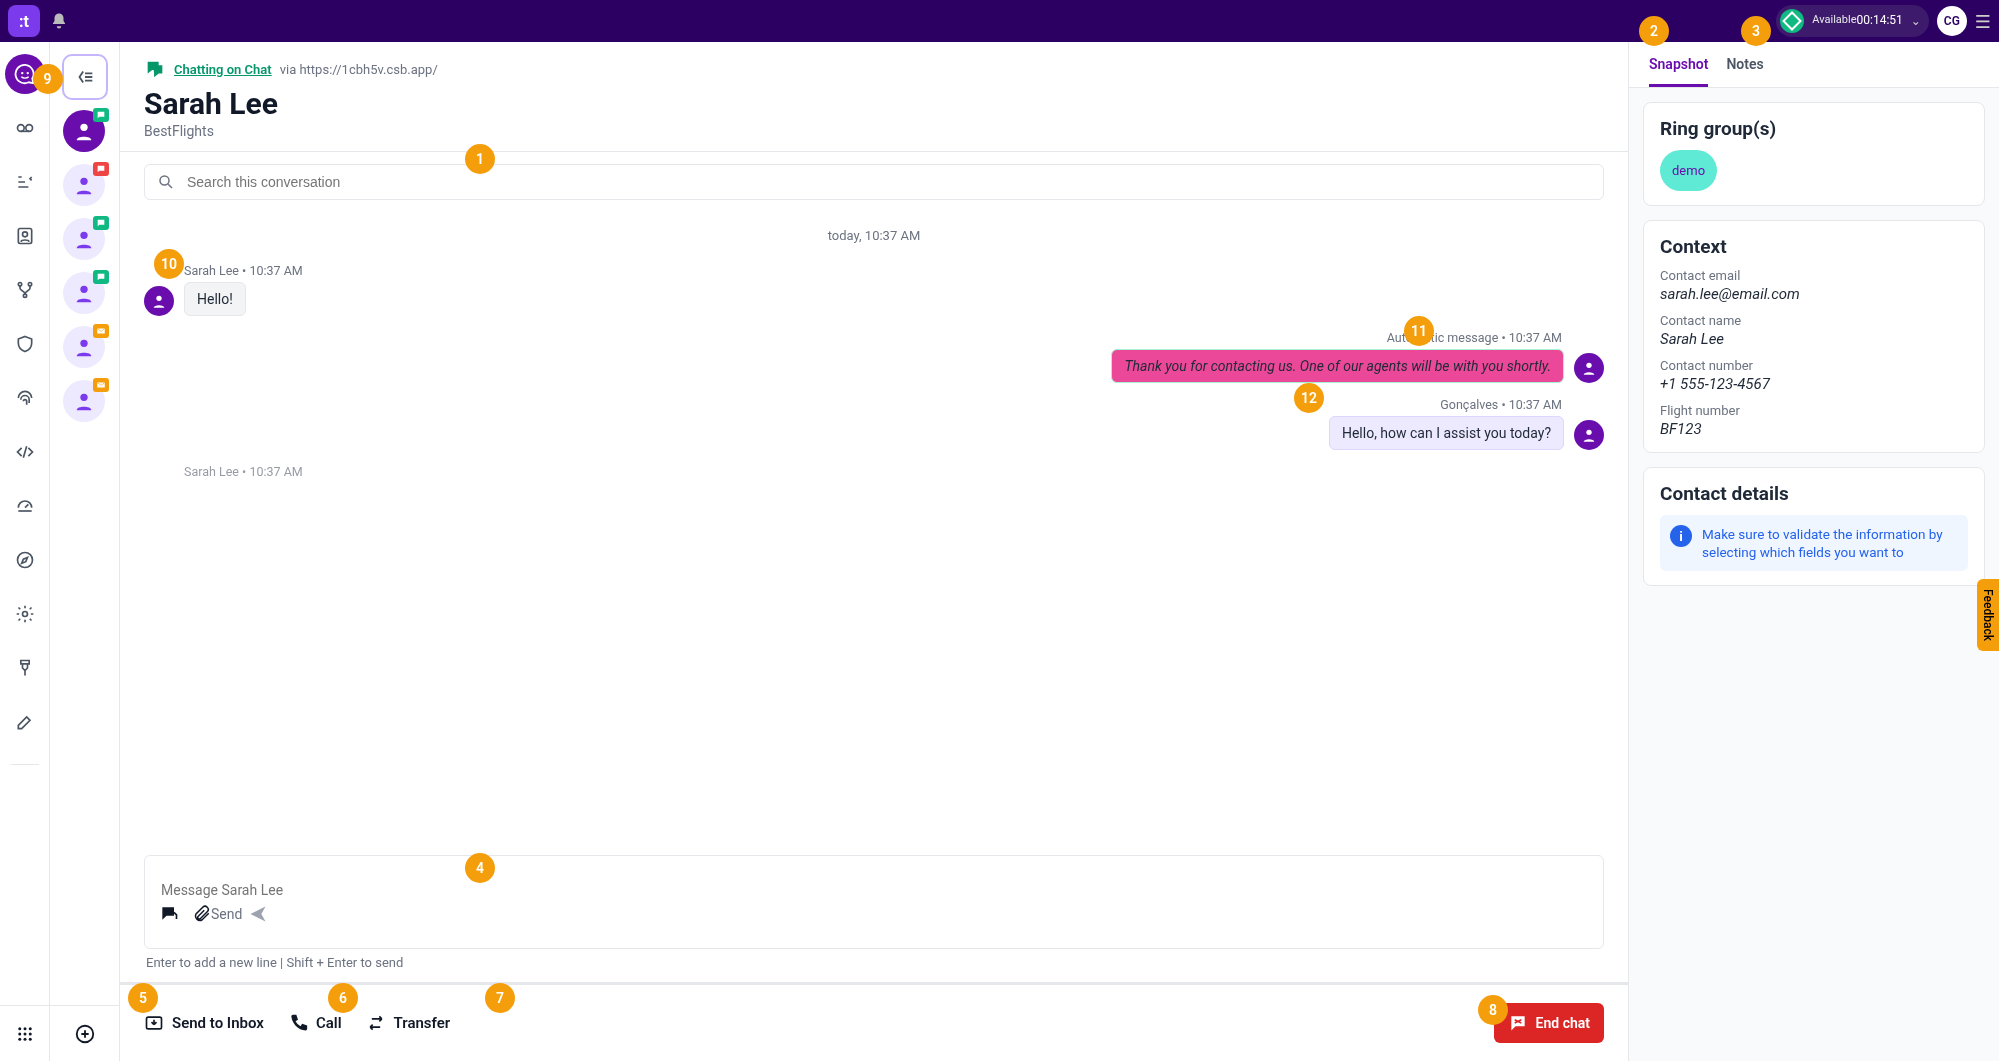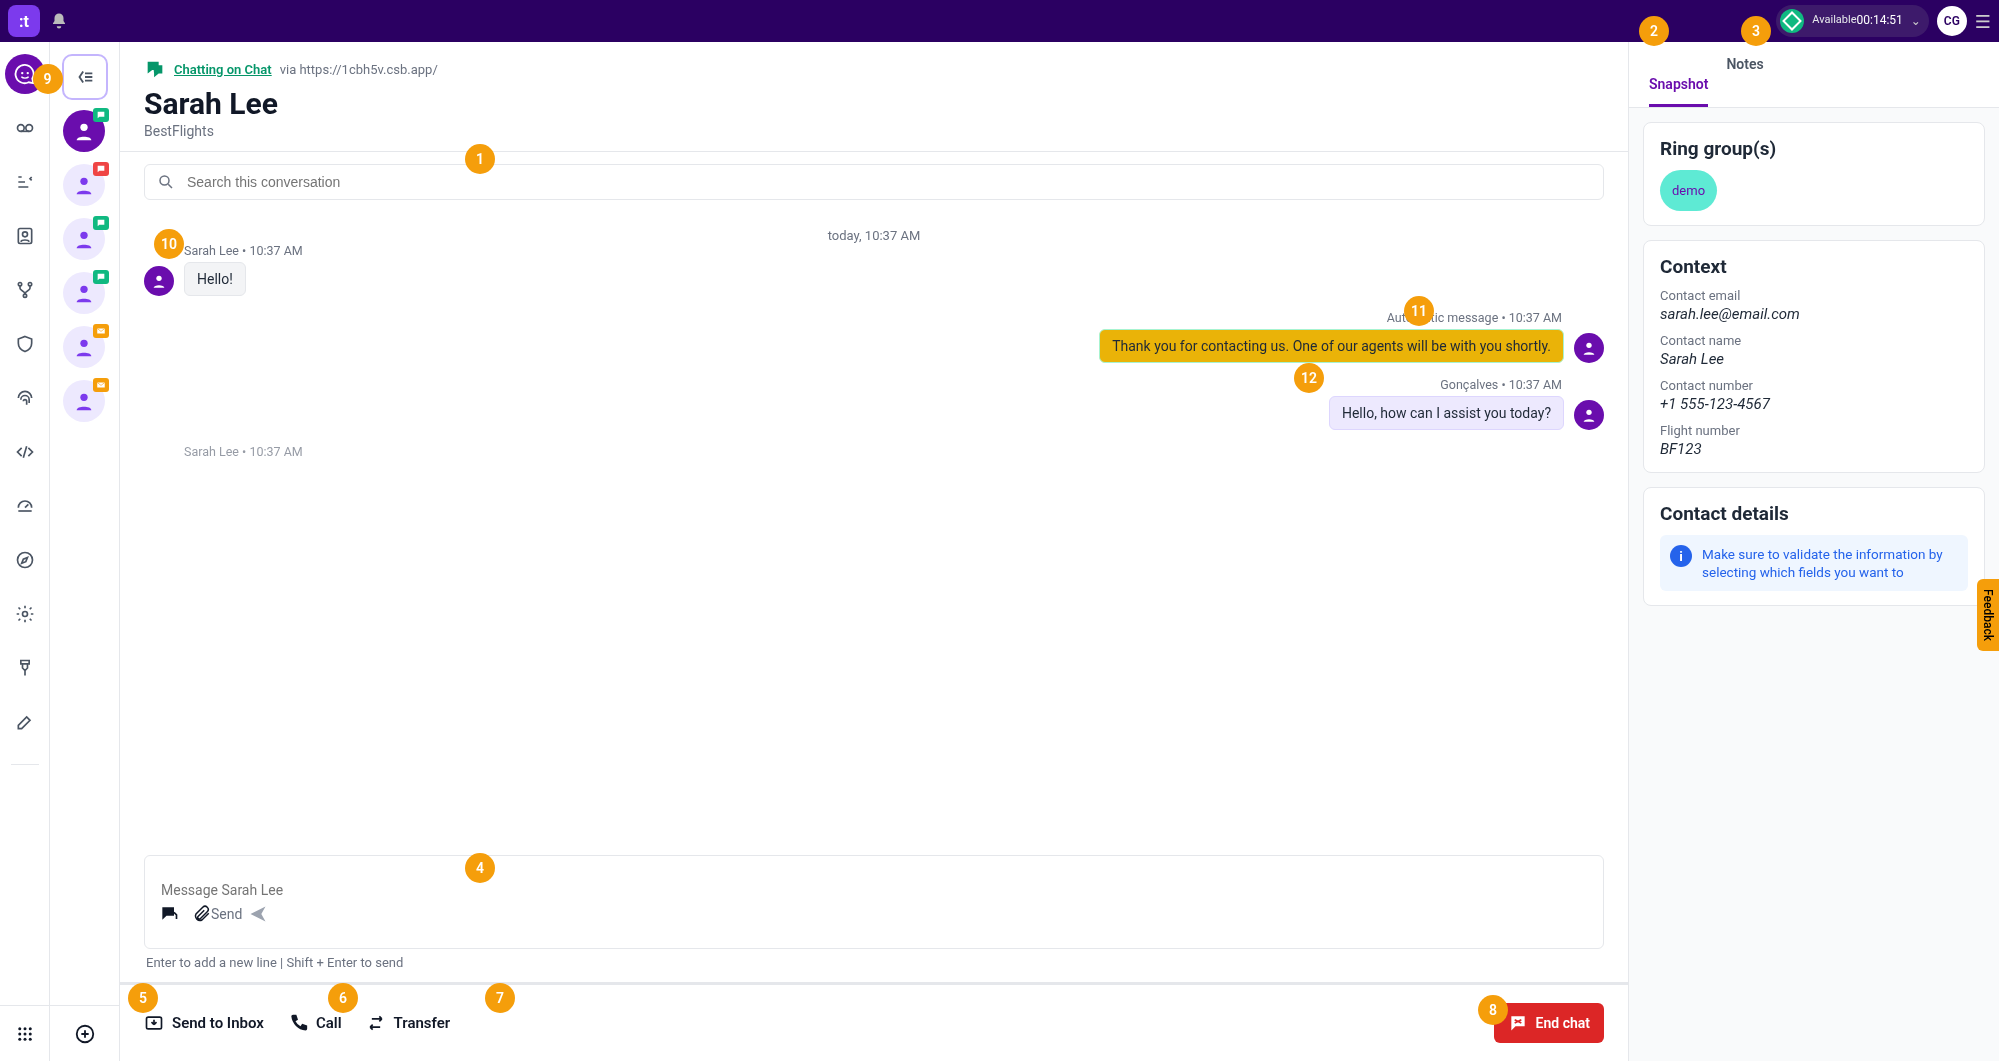--- a/index.html
+++ b/index.html
@@ -65,47 +65,47 @@
   .chat-header-row1 .channel { color:#059669; font-weight:600; display:flex; align-items:center; gap:8px;text-decoration:underline; }
   .chat-header-row1 .via { color:var(--grey-text); }
   .chat-title { font-size:30px; font-weight:700; margin:6px 0 2px 0; color:#111827; }
   .chat-org { color:var(--grey-text); }
 
   .search-row { padding:12px 24px; }
   .search-box { display:flex; align-items:center; gap:10px; border:1px solid var(--grey-border); border-radius:6px; padding:8px 12px; background:#fff; }
   .search-box input { border:0; outline:0; flex:1; font-size:14px; color:var(--grey-text); background:transparent; }
 
   .chat-scroll { flex:1; overflow:auto; padding:8px 24px 4px 24px; position:relative; }
-  .chat-date { text-align:center; color:var(--grey-text); font-size:13px; margin:8px 0 0 0; }
+  .chat-date { text-align:center; color:var(--grey-text); font-size:13px; margin:8px 0 20px 0; }
 
   .msg-row { display:flex; gap:10px; margin-bottom:14px; }
   .msg-row.right { justify-content:flex-end; }
   .msg-meta { font-size:12.5px; color:var(--grey-text); margin-bottom:4px; }
   .bubble { border:1px solid var(--grey-border); border-radius:6px; padding:8px 12px; max-width:640px; background:#f3f4f6; }
-  .bubble.auto { background:#eab308; border-color:#a7f3d0; }
+  .bubble.auto { background:#ec4899; border-color:#a7f3d0;font-style:italic; }
   .bubble.agent { background:#ede9fe; border-color:#ddd6fe; }
   .msg-avatar { width:30px; height:30px; border-radius:50%; background:var(--purple); color:#fff; display:flex; align-items:center; justify-content:center; flex-shrink:0; align-self:flex-end; }
 
   .composer { margin:0 24px; border:1px solid var(--grey-border); border-radius:6px; padding:24px 14px; display:flex; flex-direction:column; }
   .composer textarea { border:0; outline:0; resize:none; font-family:inherit; font-size:14px; color:var(--grey-text); height:24px; }
   .composer-tools { display:flex; align-items:center; justify-content:flex-start; }
   .composer-tools-left { display:flex; align-items:center; gap:14px; color:#374151; font-size:18px; }
   .send-btn { display:flex; align-items:center; gap:6px; color:var(--grey-text); font-size:14px; }
   .composer-hint { padding:6px 26px 0 26px; color:var(--grey-text); font-size:13px; }
 
   .action-bar { margin-top:12px; border-top:3px solid var(--grey-border); padding:18px 24px; display:flex; align-items:center; gap:24px; }
   .action-bar .spacer { flex:1; }
   .action { display:flex; align-items:center; gap:8px; font-weight:600; color:#111827; font-size:15px; }
   .end-chat-btn { display:flex; align-items:center; gap:8px; background:var(--red); color:#fff; padding:10px 14px; border-radius:6px; font-weight:600; }
 
   
   .right-panel { width:370px; flex-shrink:0; display:flex; flex-direction:column; background:#f9fafb; }
   .tabs { display:flex; gap:18px; padding:0 20px; border-bottom:1px solid var(--grey-border); background:#fff; }
   .tab { padding:14px 0 12px 0; font-weight:600; color:#4b5563; border-bottom:3px solid transparent; }
-  .tab.active { color:var(--purple); border-bottom-color:var(--purple);margin-top:20px; }
+  .tab.active { color:var(--purple); border-bottom-color:var(--purple); }
   .panel-body { padding:14px; display:flex; flex-direction:column; gap:14px; overflow:auto; }
   .card { background:#fff; border:1px solid var(--grey-border); border-radius:8px; padding:14px 16px; }
   .card h3 { margin:0 0 10px 0; font-size:19px; font-weight:700; }
   .chip { display:inline-block; background:#5eead4; color:var(--purple); border-radius:999px; padding:13px 12px; font-size:13px; }
   .kv-label { color:var(--grey-text); font-size:13px; margin-top:10px; }
   .kv-value { font-size:15px; margin-top:2px;font-style:italic; }
   .info-banner { display:flex; gap:10px; background:#eff6ff; border-radius:6px; padding:10px; color:#2563eb; font-size:13.5px; line-height:1.35; }
   .info-banner .i { width:22px; height:22px; border-radius:50%; background:#2563eb; color:#fff; display:flex; align-items:center; justify-content:center; flex-shrink:0; font-style:normal; font-weight:700; }
 
   

